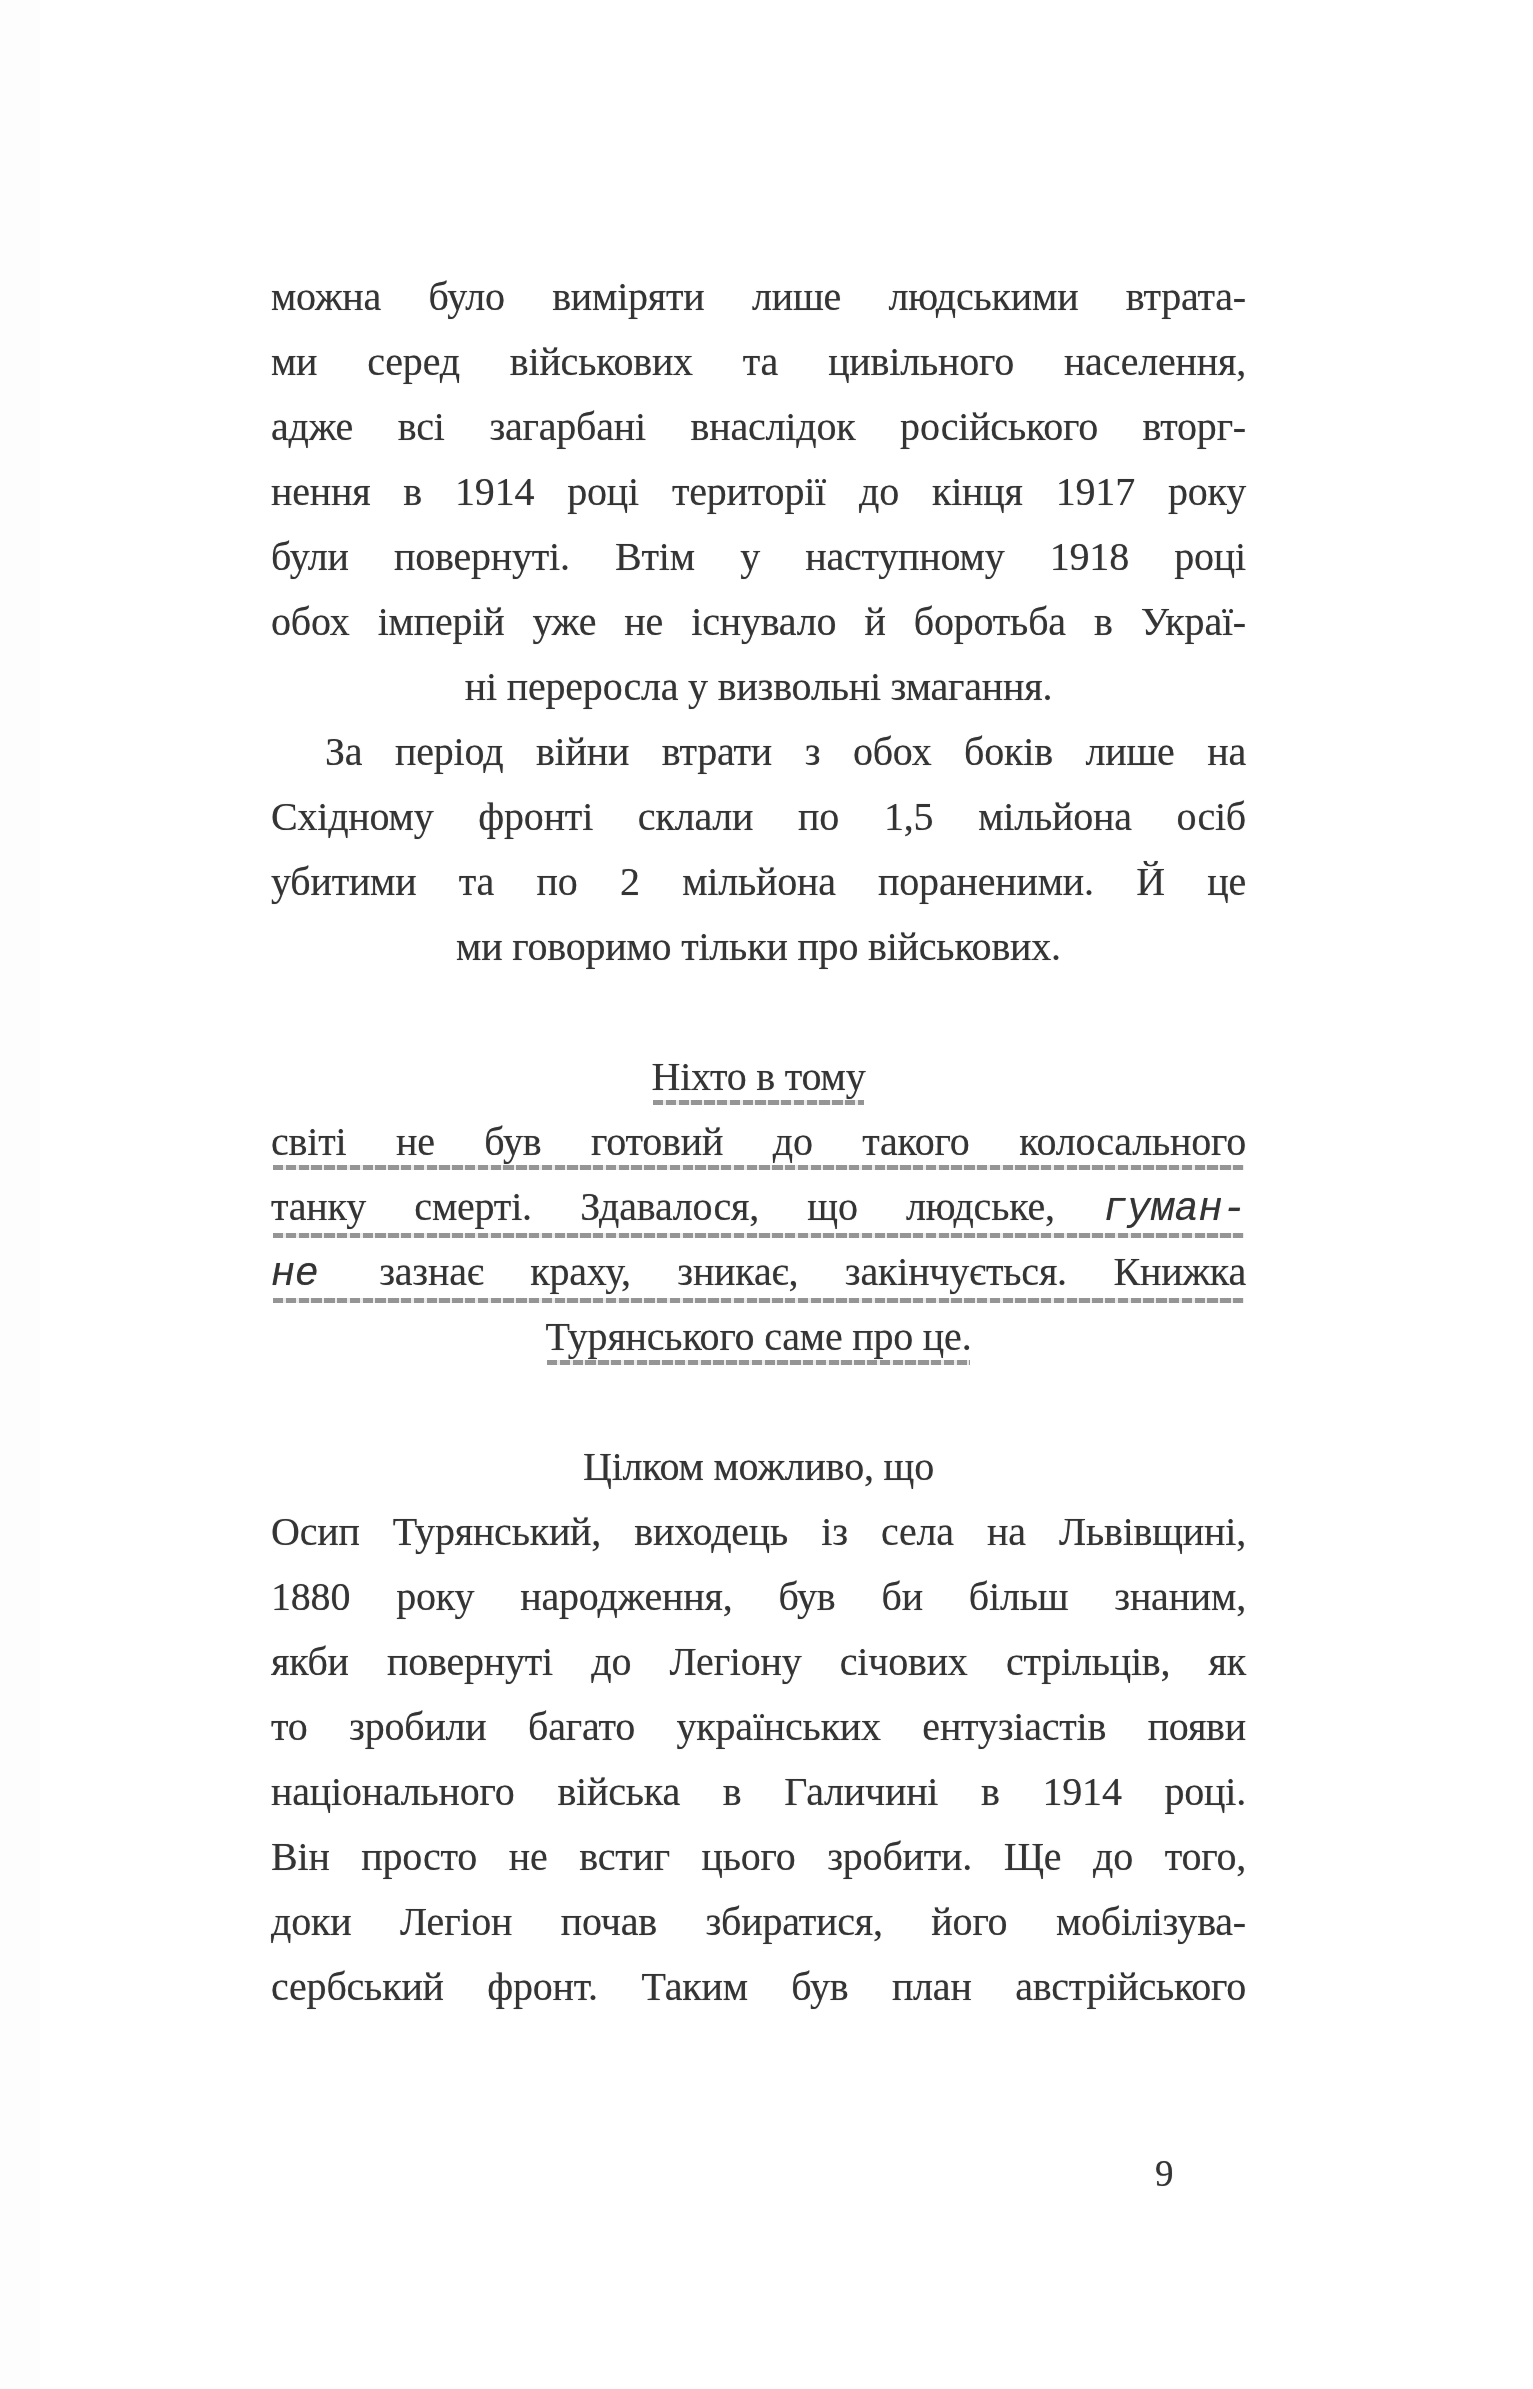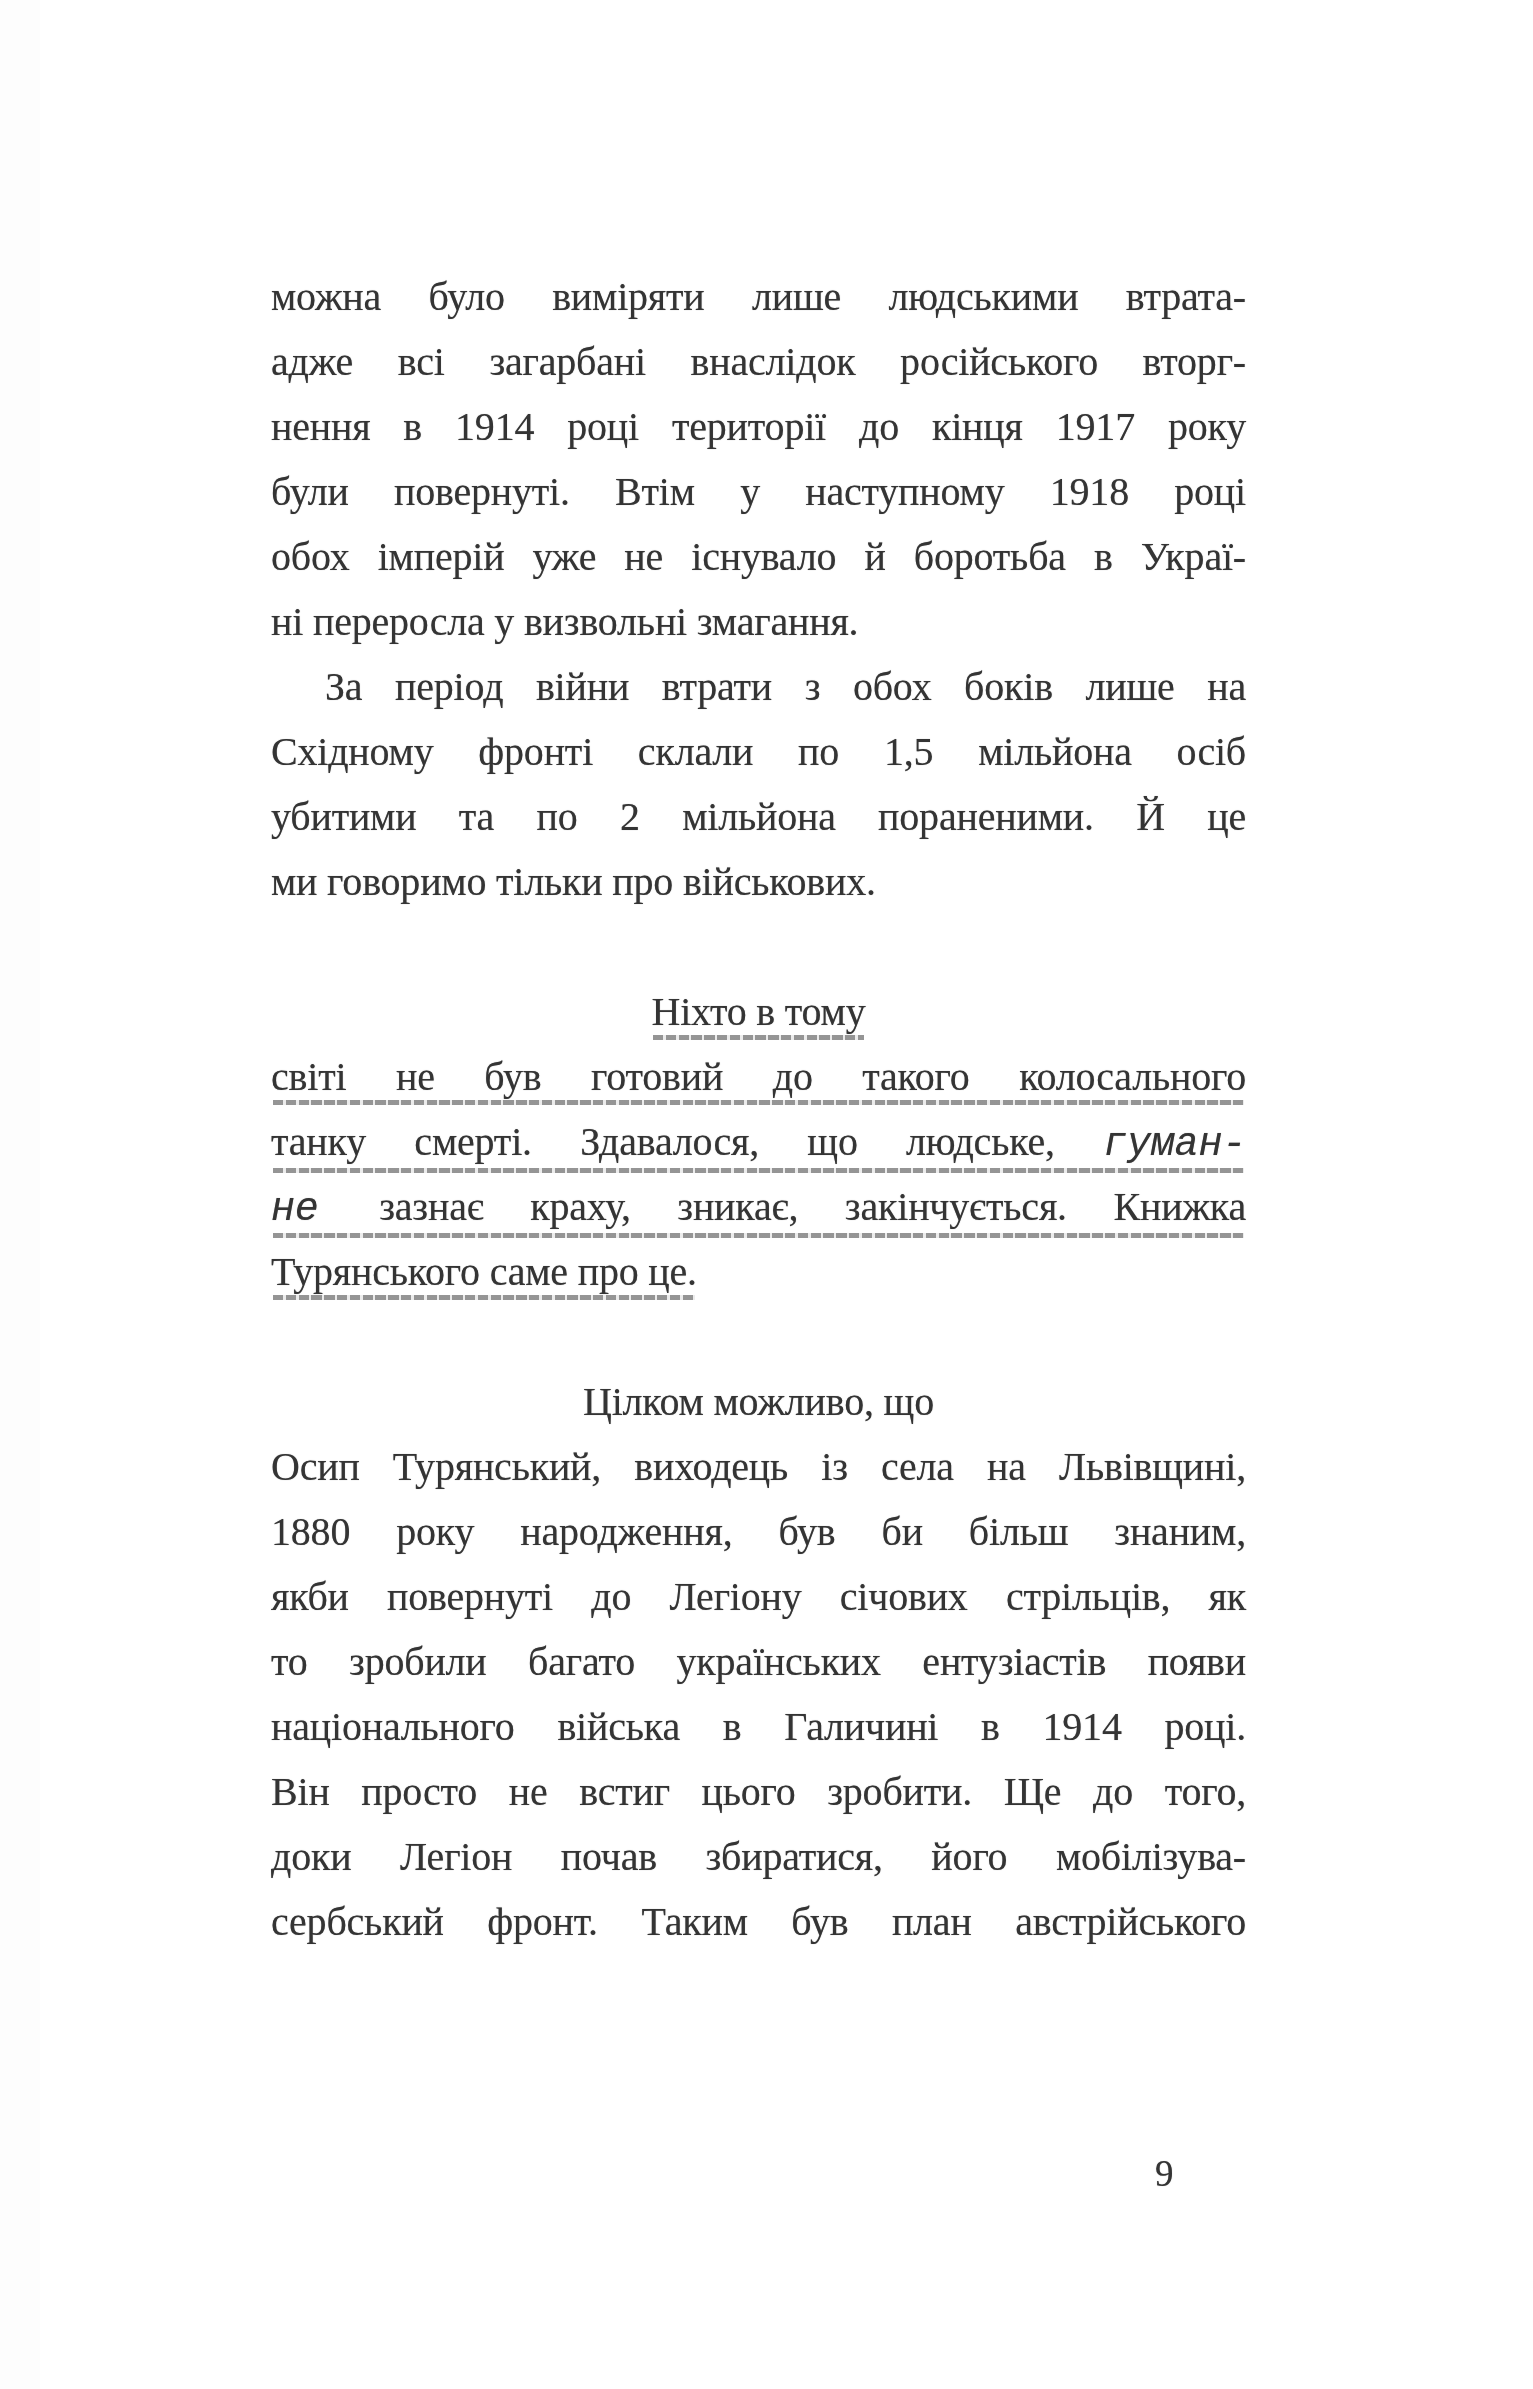--- a/index.html
+++ b/index.html
@@ -27,21 +27,21 @@
     text-shadow: 0 0 0.8px rgba(45,45,45,0.55);
     position: relative;
   }
   .line.spacer { height: 65px; }
   .line.justify .txt {
     display: block; width: 100%;
     text-align: justify;
     text-align-last: justify;
     position: relative;
   }
-  .line.left  { text-align: left; }
+  .line.left  { text-align: center; }
   .line.right { text-align: center; }
   .line.left .txt, .line.right .txt {
     display: inline-block;
     position: relative;
   }
   .line.indent { text-indent: 54px; }
   .it { font-style: italic; font-family: Liberation Mono, monospace; }
   
   .line.ul .txt::after {
     content: "";
@@ -63,20 +63,23 @@
     text-shadow: 0 0 0.8px rgba(45,45,45,0.5);
   }
 </style>
 </head>
 <body>
 
 <div class="page">
   <div class="textblock" id="textblock">
       <div class="line justify">
         <span class="txt"><span>можна було виміряти лише людськими втрата-</span></span>
+      </div>
+      <div class="line justify">
+        <span class="txt"><span>ми серед військових та цивільного населення,</span></span>
       </div>
       <div class="line justify">
         <span class="txt"><span>адже всі загарбані внаслідок російського вторг-</span></span>
       </div>
       <div class="line justify">
         <span class="txt"><span>нення в 1914 році території до кінця 1917 року</span></span>
       </div>
       <div class="line justify">
         <span class="txt"><span>були повернуті. Втім у наступному 1918 році</span></span>
       </div>

